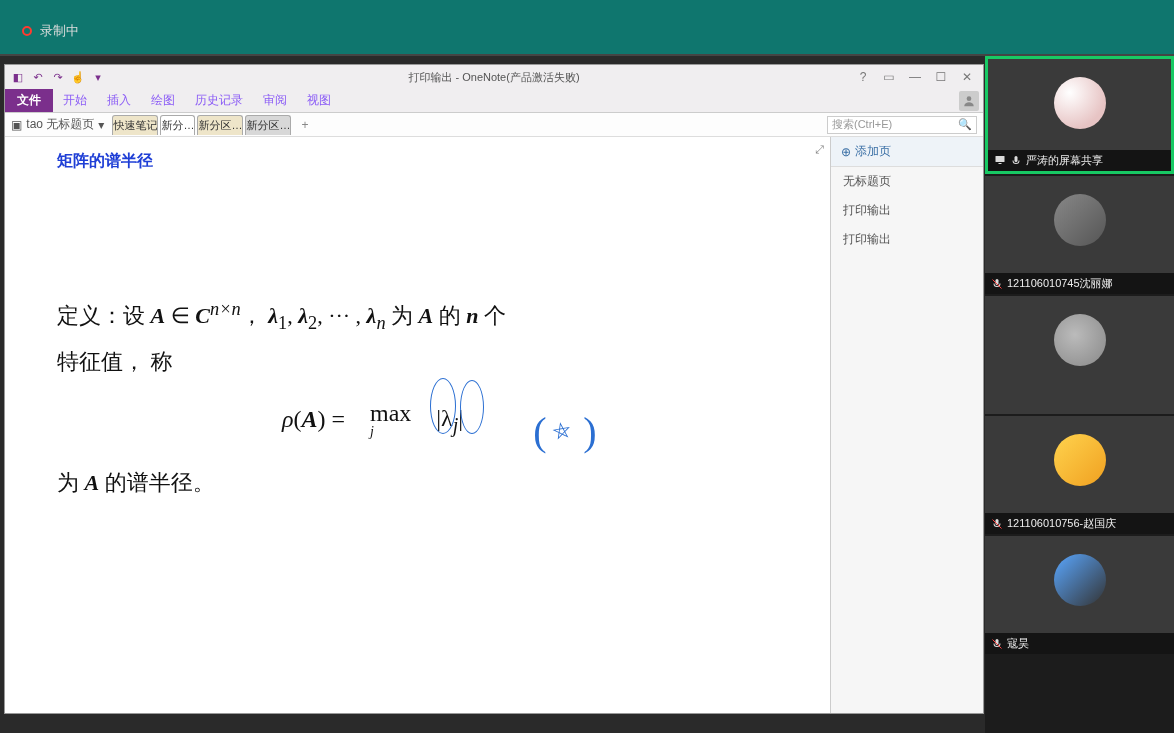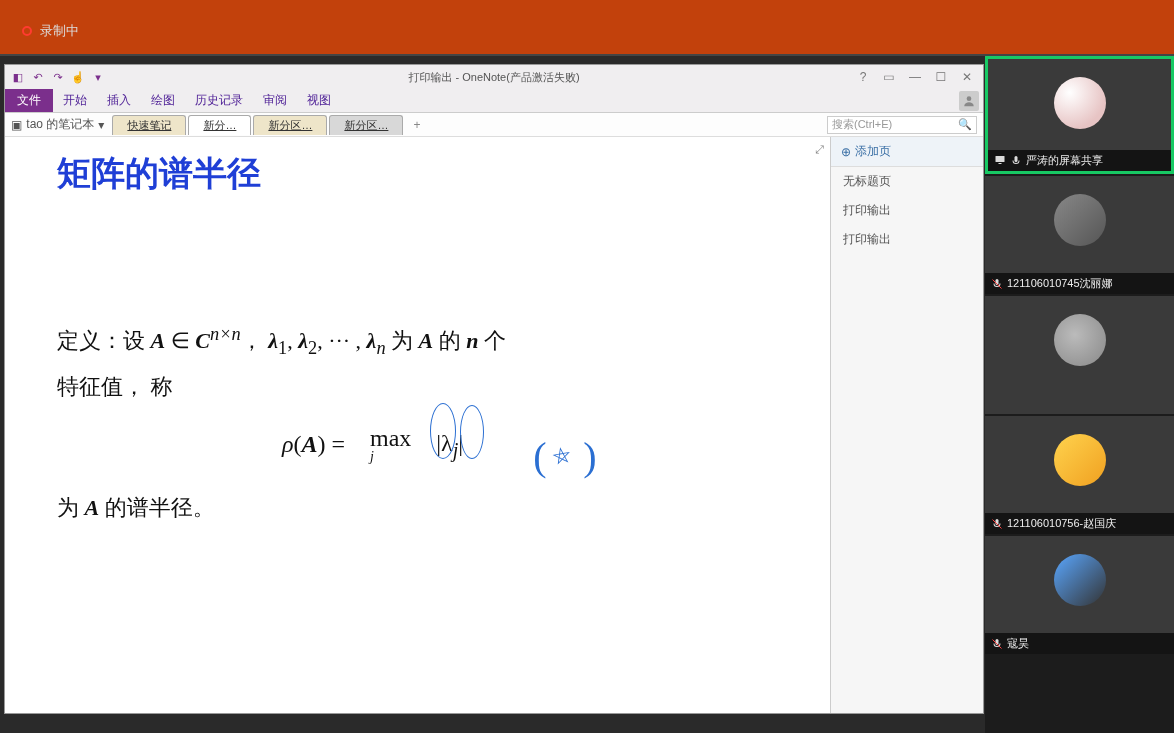--- a/index.html
+++ b/index.html
@@ -8,21 +8,21 @@
     background: #2a2a2a;
     font-family: "Microsoft YaHei", Arial, sans-serif;
     font-size: 12px;
     overflow: hidden;
     position: relative;
     color: #333;
   }
   
   .top-bar {
     position: absolute; top: 0; left: 0; right: 0; height: 56px;
-    background: #c2410c;
+    background: #0f766e;
     border-bottom: 2px solid #444;
   }
   .rec-row {
     position: absolute; left: 22px; top: 22px; display: flex; align-items: center; gap: 8px;
     color: #ddd; font-size: 13px;
   }
   .rec-dot { width: 10px; height: 10px; border: 2px solid #ff3b30; border-radius: 50%; }
   
   .share-window {
     position: absolute;
@@ -50,34 +50,34 @@
   .on-icon-sm { width: 14px; height: 14px; display: inline-flex; align-items: center; justify-content: center; color: #7b2f8c; }
   .on-title-center { position: absolute; left: 50%; transform: translateX(-50%); }
   .on-title-right { position: absolute; right: 6px; display: flex; gap: 6px; align-items: center; color: #777; }
   .win-btn { width: 20px; text-align: center; cursor: default; font-size: 12px; }
   
   .on-ribbon {
     height: 24px; display: flex; align-items: stretch; background: #f0eef0;
     border-bottom: 1px solid #ccc;
     font-size: 12px;
   }
-  .rb-file { background: #7b2f8c; color: #fff; padding: 0 12px; display: flex; align-items: center; }
-  .rb-tab { padding: 0 10px; display: flex; align-items: center; color: #4c1d95; }
+  .rb-file { background: #7b2f8c; color: #fff; padding: 0 12px; display: flex; align-items: center; font-weight: bold; }
+  .rb-tab { padding: 0 10px; display: flex; align-items: center; color: #8b5cf6; }
   .rb-spacer { flex: 1; }
   .rb-user { width: 28px; display: flex; align-items: center; justify-content: center; }
   .avatar-ph { width: 20px; height: 20px; background: #ccc; border-radius: 2px; display: flex; align-items: center; justify-content: center; }
   
   .on-nav {
     height: 24px; display: flex; align-items: center; background: #fdfdfd;
     border-bottom: 1px solid #ddd; padding: 0 6px; gap: 2px; font-size: 12px;
   }
   .nb-name { display: flex; align-items: center; gap: 4px; padding-right: 6px; color: #555; }
   .sec-tab {
-    padding: 2px 14px; border: 1px solid #aaa; border-bottom: none;
-    border-radius: 3px 3px 0 0; font-size: 11px; background: #eee5c9; text-decoration: underline;
+    padding: 2px 0; border: 1px solid #aaa; border-bottom: none;
+    border-radius: 3px 3px 0 0; font-size: 11px; background: #eee5c9;
   }
   .sec-tab.grey { background: #d8d8d8; }
   .sec-tab.active { background: #fff; }
   .add-sec { padding: 2px 8px; color: #888; }
   .nav-spacer { flex: 1; }
   .search-box {
     width: 150px; height: 18px; border: 1px solid #ccc; background: #fff;
     padding: 0 4px; font-size: 11px; color: #999; display: flex; align-items: center;
     justify-content: space-between;
   }
@@ -102,21 +102,21 @@
     margin: 28px 34px 0 34px;
     background: #f4b400;
     padding: 6px 14px;
     display: flex; justify-content: space-between; align-items: center;
     font-family: Georgia, "Times New Roman", serif;
     color: #333; font-size: 18px;
   }
   .slide-title {
     margin: 14px 0 0 52px;
     color: #1f3fd6;
-    font-size: 34px; font-weight: 600;
+    font-size: 16px; font-weight: 600;
     font-family: "SimSun","Songti SC",serif;
   }
   .slide-body {
     margin: 120px 52px 0 52px;
     font-family: "SimSun","Songti SC","Times New Roman",serif;
     font-size: 22px; line-height: 1.9;
     color: #111;
   }
   .math-i { font-style: italic; font-family: "Times New Roman", serif; }
   .math-b { font-weight: bold; font-style: italic; font-family: "Times New Roman", serif; }
@@ -213,21 +213,21 @@
               <circle cx="12" cy="8" r="4"></circle>
               <path d="M4 20c0-4 4-6 8-6s8 2 8 6v1H4z"></path>
             </svg>
         </span>
       </div>
     </div>
 
     <div class="on-nav">
       <div class="nb-name">
         <span>▣</span>
-        <span>tao 的笔记本</span>
+        <span>tao 无标题页</span>
         <span>▾</span>
       </div>
       <div class="sec-tab">快速笔记</div>
       <div class="sec-tab grey active">新分…</div>
       <div class="sec-tab">新分区…</div>
       <div class="sec-tab grey">新分区…</div>
       <div class="add-sec">+</div>
       <div class="nav-spacer"></div>
       <div class="search-box">
         <span>搜索(Ctrl+E)</span>

